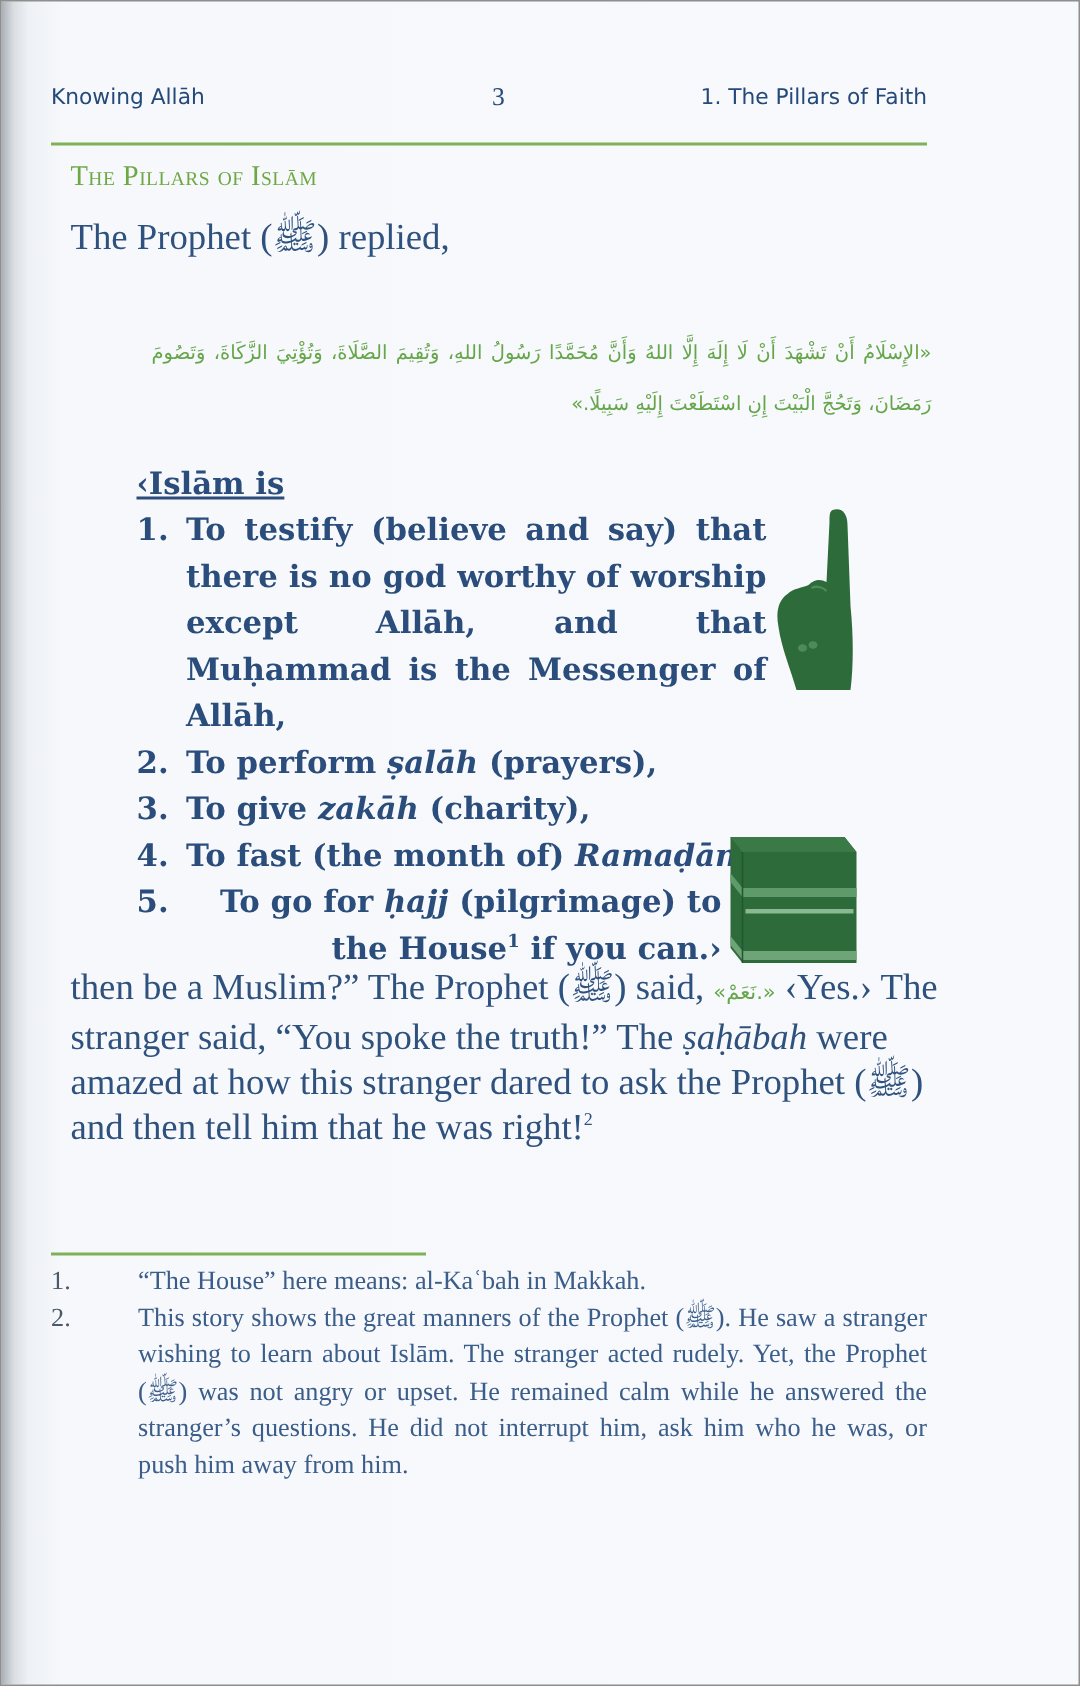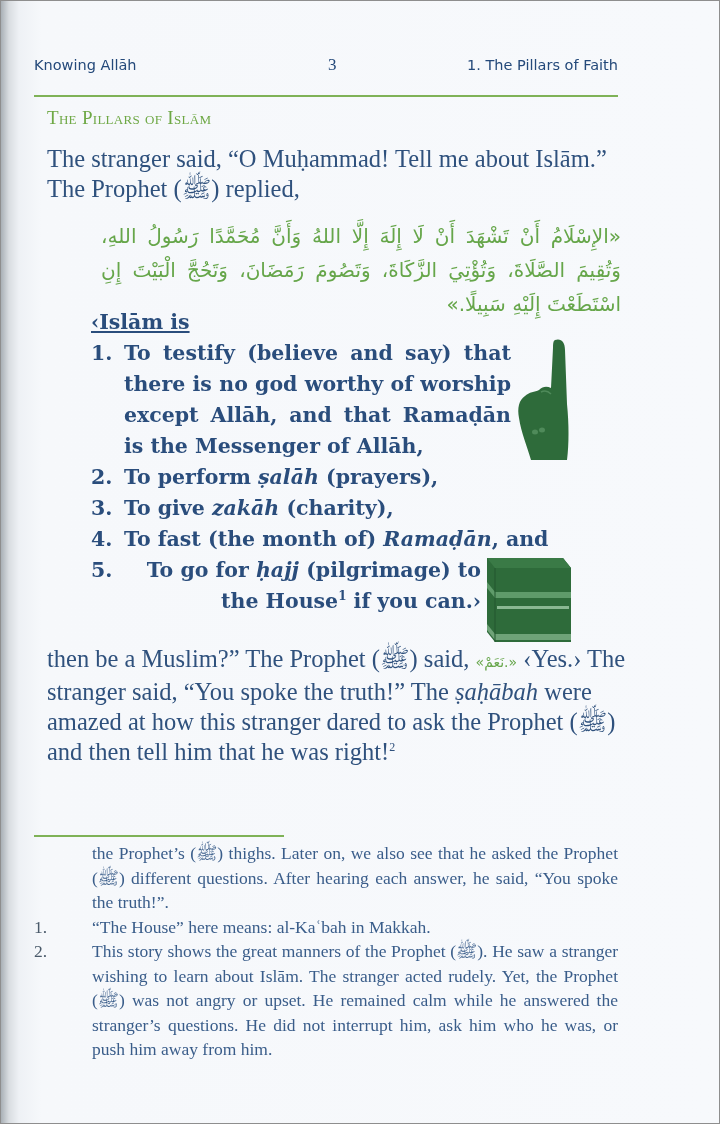--- a/index.html
+++ b/index.html
@@ -57,21 +57,21 @@
       color: #2f517d;
     }
     .intro { left: 46px; top: 143px; width: 580px; }
     .arabic {
       position: absolute;
       left: 100px; top: 218px;
       width: 520px;
       direction: rtl;
       text-align: justify;
       font-family: "DejaVu Sans", sans-serif;
-      font-size: 20px;
+      font-size: 13px;
       line-height: 34px;
       color: #66a64a;
     }
     .list-block {
       position: absolute;
       left: 90px; top: 306px;
       width: 420px;
       font-family: "DejaVu Serif", serif;
       font-size: 20.5px;
       line-height: 31px;
@@ -127,31 +127,30 @@
   <div class="running-head">
     <span class="left">Knowing Allāh</span>
     <span class="center">3</span>
     <span class="right">1. The Pillars of Faith</span>
   </div>
   <div class="head-rule"></div>
 
   <div class="section-title">The Pillars of Islām</div>
 
   <div class="para intro">
-    <span style="display:block">The stranger said, “O Muḥammad! Tell me about Islām.”</span>
     <span style="display:block">The Prophet (ﷺ) replied,</span>
   </div>
 
   <div class="arabic">«الإِسْلَامُ أَنْ تَشْهَدَ أَنْ لَا إِلَهَ إِلَّا اللهُ وَأَنَّ مُحَمَّدًا رَسُولُ اللهِ، وَتُقِيمَ الصَّلَاةَ، وَتُؤْتِيَ الزَّكَاةَ، وَتَصُومَ رَمَضَانَ، وَتَحُجَّ الْبَيْتَ إِنِ اسْتَطَعْتَ إِلَيْهِ سَبِيلًا.»</div>
 
   <div class="list-block">
     <span class="lead">‹Islām is</span>
     <div class="list-item">
       <span class="num">1.</span>
-      <span class="txt">To testify (believe and say) that there is no god worthy of worship except Allāh, and that Ramaḍān is the Messenger of Allāh,</span>
+      <span class="txt">To testify (believe and say) that there is no god worthy of worship except Allāh, and that Muḥammad is the Messenger of Allāh,</span>
     </div>
     <div class="list-item">
       <span class="num">2.</span>
       <span class="txt"><span>To perform </span><em>ṣalāh</em><span> (prayers),</span></span>
     </div>
     <div class="list-item">
       <span class="num">3.</span>
       <span class="txt"><span>To give </span><em>zakāh</em><span> (charity),</span></span>
     </div>
     <div class="list-item" style="width:480px">
@@ -184,24 +183,20 @@
     <span class="line"><span>then be a Muslim?” The Prophet (ﷺ) said, </span><span class="ar">«نَعَمْ.»</span><span> ‹Yes.› The</span></span>
     <span class="line"><span>stranger said, “You spoke the truth!” The </span><em>ṣaḥābah</em><span> were</span></span>
     <span class="line">amazed at how this stranger dared to ask the Prophet (ﷺ)</span>
     <span class="line"><span>and then tell him that he was right!</span><span class="sup">2</span></span>
   </div>
 
   <div class="fn-rule"></div>
 
   <div class="footnotes">
     <div class="fn-row">
-      <span class="fnum"></span>
-      <span class="ftxt">the Prophet’s (ﷺ) thighs. Later on, we also see that he asked the Prophet (ﷺ) different questions. After hearing each answer, he said, “You spoke the truth!”.</span>
-    </div>
-    <div class="fn-row">
       <span class="fnum">1.</span>
       <span class="ftxt">“The House” here means: al-Kaʿbah in Makkah.</span>
     </div>
     <div class="fn-row">
       <span class="fnum">2.</span>
       <span class="ftxt">This story shows the great manners of the Prophet (ﷺ). He saw a stranger wishing to learn about Islām. The stranger acted rudely. Yet, the Prophet (ﷺ) was not angry or upset. He remained calm while he answered the stranger’s questions. He did not interrupt him, ask him who he was, or push him away from him.</span>
     </div>
   </div>
 
 </div>

